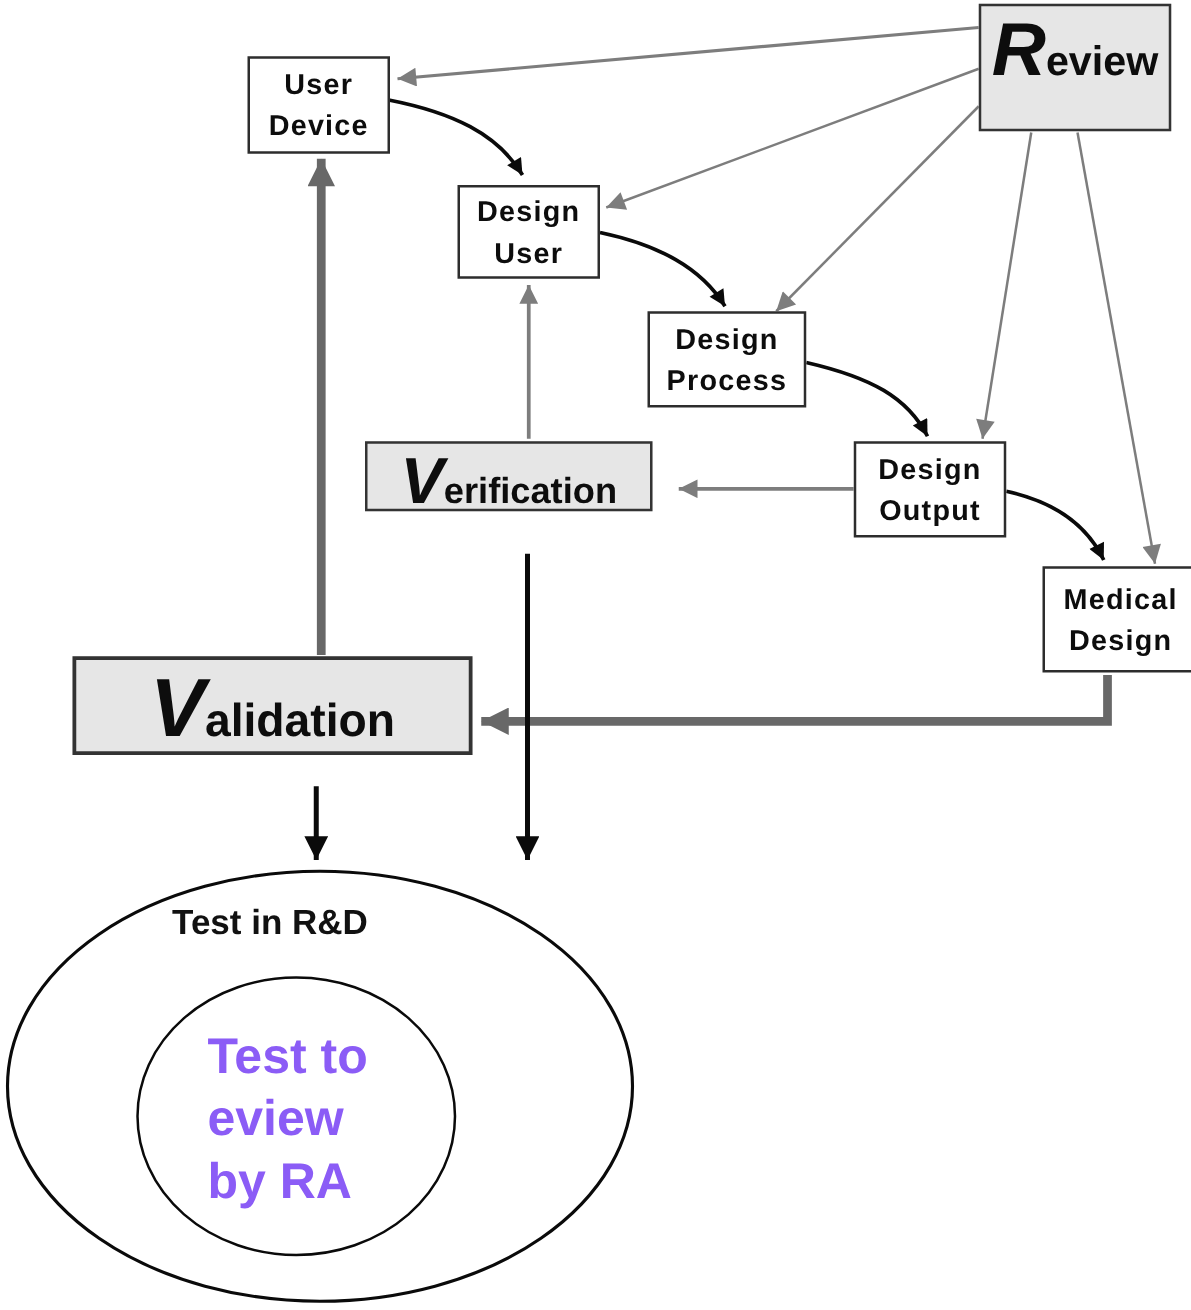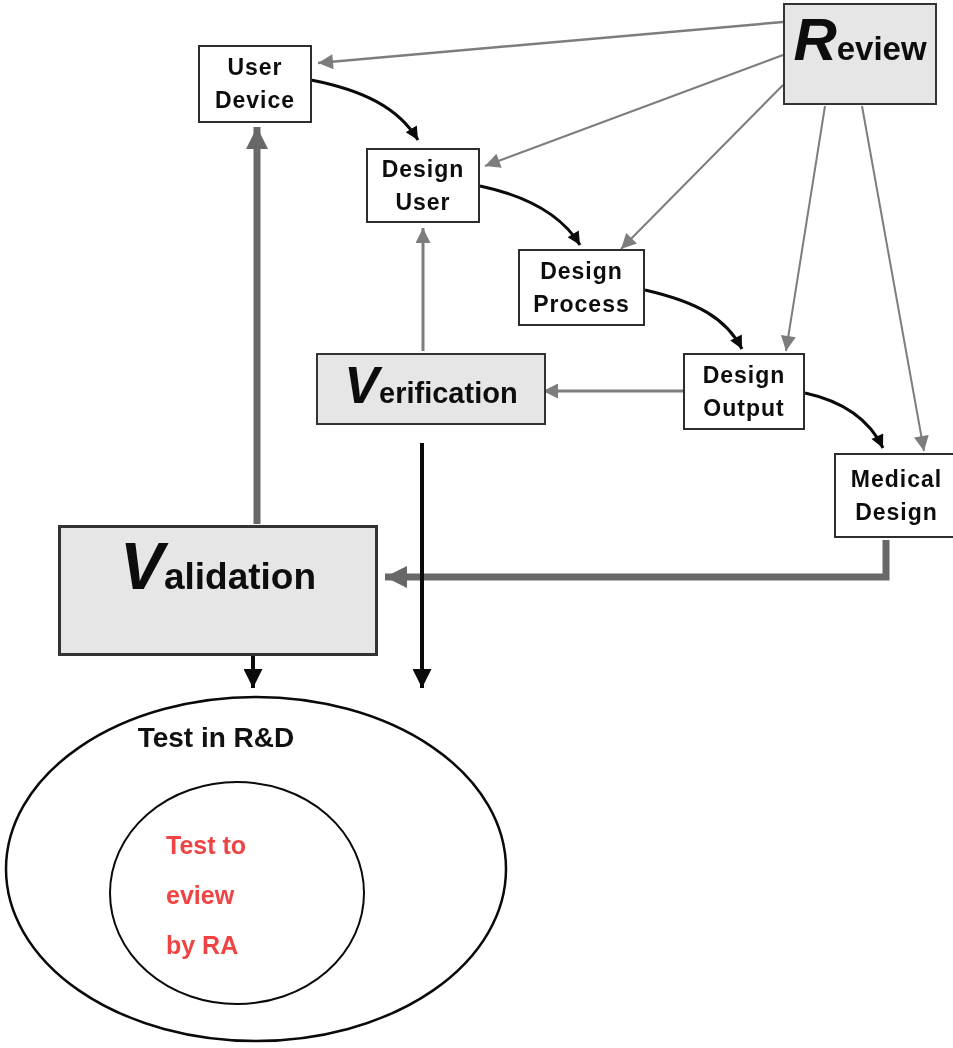--- a/index.html
+++ b/index.html
@@ -33,41 +33,41 @@
     box-sizing:border-box;
     z-index:2;
     white-space:nowrap;
   }
   .gray-node .inner{display:inline-block;}
   .bigletter{font-style:italic;font-weight:bold;}
   .restword{font-weight:bold;}
   #box-review{left:783px;top:3px;width:154px;height:102px;}
   #box-review .bigletter{font-size:60px;}
   #box-review .restword{font-size:33px;}
-  #box-verification{left:316px;top:353px;width:230px;height:72px;}
+  #box-verification{left:292px;top:353px;width:230px;height:56px;}
   #box-verification .bigletter{font-size:52px;}
   #box-verification .restword{font-size:29px;}
-  #box-validation{left:58px;top:525px;width:320px;height:131px;border-width:3px;}
+  #box-validation{left:58px;top:525px;width:320px;height:79px;border-width:3px;}
   #box-validation .bigletter{font-size:66px;}
   #box-validation .restword{font-size:37px;}
   #box-user-needs{left:198px;top:45px;width:114px;height:78px;}
   #box-design-input{left:366px;top:148px;width:114px;height:75px;}
   #box-design-process{left:518px;top:249px;width:127px;height:77px;}
   #box-design-output{left:683px;top:353px;width:122px;height:77px;}
   #box-medical-device{left:822px;top:453px;width:125px;height:85px;margin-left:12px;}
   .venn-outer-label{
     position:absolute;left:106px;top:722px;width:220px;
     text-align:center;
     font-size:28px;font-weight:bold;color:#111111;
     z-index:3;
   }
   .venn-inner-label{
     position:absolute;left:166px;top:820px;width:200px;
     text-align:left;
-    font-size:25px;font-weight:bold;color:#ef4444;
+    font-size:40px;font-weight:bold;color:#8b5cf6;
     line-height:50px;
     z-index:3;
   }
 </style>
 </head>
 <body>
 
 <div class="stage">
 
   <svg class="canvas" width="953" height="1048" viewBox="0 0 953 1048" xmlns="http://www.w3.org/2000/svg">

